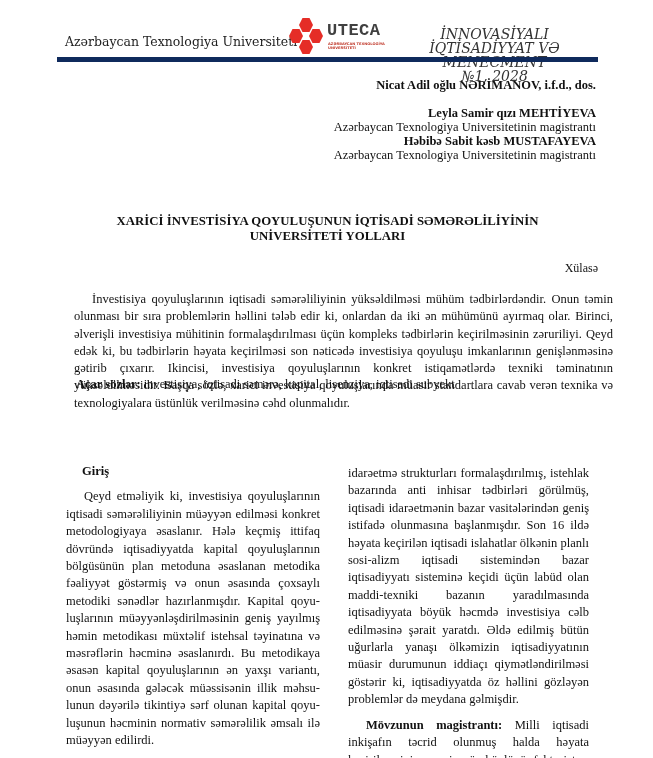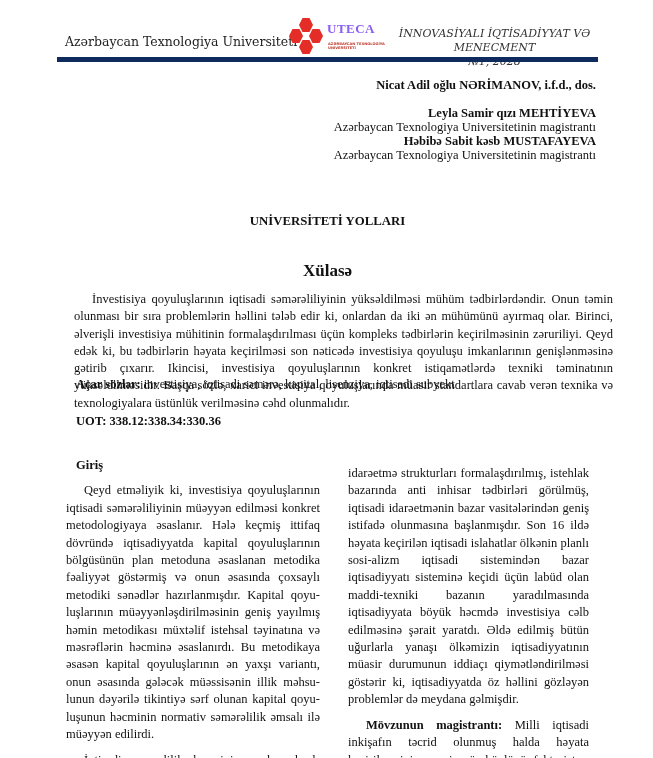--- a/index.html
+++ b/index.html
@@ -11,56 +11,56 @@
     .header {
       position: absolute; left: 57px; top: 0; width: 541px; height: 64px;
     }
     .header .uni {
       position: absolute; left: 8px; top: 34px;
       font-family: "DejaVu Serif", serif; font-size: 12.5px; color: #222;
     }
     .logo { position: absolute; left: 232px; top: 18px; width: 120px; height: 40px; }
     .logo .hex { position: absolute; width: 14px; height: 14px; background: #e52d27;
       clip-path: polygon(25% 0,75% 0,100% 50%,75% 100%,25% 100%,0 50%); }
-    .logo .word { position: absolute; left: 38px; top: 3px; font-family: Liberation Serif, serif;
-      font-weight: bold; font-size: 13px; color: #8b5cf6; letter-spacing: 0.5px; }
+    .logo .word { position: absolute; left: 38px; top: 3px; font-family: Liberation Mono, monospace;
+      font-weight: bold; font-size: 17px; color: #404040; letter-spacing: 0.5px; }
     .logo .sub { position: absolute; left: 39px; top: 24px; font-family: "DejaVu Sans", sans-serif;
       font-size: 3.6px; line-height: 4.4px; color: #c0392b; font-weight: bold; }
     .journal {
       position: absolute; left: 330px; top: 27px; width: 215px; text-align: center;
-      font-family: "DejaVu Serif", serif; font-style: italic; font-size: 11px; line-height: 14px; color: #333;
+      font-family: "DejaVu Serif", serif; font-style: italic; font-size: 14px; line-height: 14px; color: #333;
     }
     .bar { position: absolute; left: 0; top: 57px; width: 541px; height: 5px; background: #0f2a5c; }
 
     .authors { position: absolute; right: 57px; top: 78px; text-align: right; font-size: 12.5px; line-height: 14px; }
     .authors .name { font-weight: bold; }
     .authors .block { }
     .authors .block1 { margin-bottom: 14px; }
 
     .title {
       position: absolute; left: 57px; width: 541px; top: 214px; text-align: center;
       font-weight: bold; font-size: 12.8px; line-height: 14.5px;
     }
     .abstract-h {
-      position: absolute; left: 57px; width: 541px; top: 261px; text-align: center;
-      font-weight: bold; font-size: 17px;
+      position: absolute; left: 57px; width: 541px; top: 261px; text-align: right;
+      font-weight: normal; font-size: 12px;
     }
     .abstract {
       position: absolute; left: 58px; width: 539px; top: 275px;
       font-size: 12.5px; line-height: 17.3px; text-align: justify; text-indent: 18px; margin: 16px;
     }
     .keywords { position: absolute; left: 76px; top: 377px; font-size: 12.5px; }
     .keywords b { font-weight: bold; }
     .codes { position: absolute; left: 76px; top: 413px; font-size: 12.5px; line-height: 16px; font-weight: bold; }
 
     .col { position: absolute; top: 457px; width: 270px; font-size: 12.5px; line-height: 17.4px; }
     .col.left { left: 58px; }
     .col.right { left: 340px; width: 257px; }
     .col p { margin: 8px; text-align: justify; text-indent: 18px; }
-    .col .h { font-weight: bold; text-indent: 18px; margin: 0; }
+    .col .h { font-weight: bold; text-indent: 18px; margin: 6px; }
     .col .lead b { font-weight: bold; }
   </style>
 </head>
 <body>
 
 <div class="header">
   <div class="uni">Azərbaycan Texnologiya Universiteti</div>
   <div class="logo">
     <span class="hex" style="left:10px;top:0;"></span>
     <span class="hex" style="left:0;top:11px;"></span>
@@ -84,32 +84,32 @@
     <div class="name">Leyla Samir qızı MEHTİYEVA</div>
     <div>Azərbaycan Texnologiya Universitetinin magistrantı</div>
   </div>
   <div>
     <div class="name">Həbibə Sabit kəsb MUSTAFAYEVA</div>
     <div>Azərbaycan Texnologiya Universitetinin magistrantı</div>
   </div>
 </div>
 
 <div class="title">
+  <div>XARİCİ İNVESTİSİYA QOYULUŞUNUN İQTİSADİ SƏMƏRƏLİLİYİNİN</div>
   <div>UNİVERSİTETİ YOLLARI</div>
 </div>
 
 <div class="abstract-h">Xülasə</div>
 <p class="abstract">İnvestisiya qoyuluşlarının iqtisadi səmərəliliyinin yüksəldilməsi mühüm tədbirlərdəndir. Onun təmin olunması bir sıra problemlərin həllini tələb edir ki, onlardan da iki ən mühümünü ayırmaq olar. Birinci, əlverişli investisiya mühitinin formalaşdırılması üçün kompleks tədbirlərin keçirilməsinin zəruriliyi. Qeyd edək ki, bu tədbirlərin həyata keçirilməsi son nəticədə investisiya qoyuluşu imkanlarının genişlənməsinə gətirib çıxarır. Ikincisi, investisiya qoyuluşlarının konkret istiqamətlərdə texniki təminatının yüksəldilməsidir. Başqa sözlə, xarici investisiya qoyuluşlarında müasir standartlara cavab verən texnika və texnologiyalara üstünlük verilməsinə cəhd olunmalıdır.</p>
 
 <div class="keywords">
   <b>Açar sözlər:</b><span> investisiya, iqtisadi səmərə, kapital, lisenziya, iqtisadi subyekt</span>
 </div>
 
 <div class="codes">
-  <div>UOT:  338.12:338.34:330.36</div>
 </div>
 
 <div class="col left">
   <div class="h">Giriş</div>
   <p>Qeyd etməliyik ki, investisiya qoyuluşlarının iqtisadi səmərəliliyinin müəyyən edilməsi konkret metodologiyaya əsaslanır. Hələ keçmiş ittifaq dövründə iqtisadiyyatda kapital qoyuluşlarının bölgüsünün plan metoduna əsaslanan metodika fəaliyyət göstərmiş və onun əsasında çoxsaylı metodiki sənədlər hazırlanmışdır. Kapital qoyu-luşlarının müəyyənləşdirilməsinin geniş yayılmış həmin metodikası müxtəlif istehsal təyinatına və məsrəflərin  həcminə əsaslanırdı. Bu metodikaya əsasən kapital qoyuluşlarının ən yaxşı variantı, onun əsasında gələcək müəssisənin illik məhsu-lunun dəyərilə tikintiyə sərf olunan kapital qoyu-luşunun həcminin normativ səmərəlilik əmsalı ilə müəyyən edilirdi.</p>
   <p>İqtisadi səmərəlilik, həmçinin əmək məhsul-darlığının yüksəldilməsində və vacib əhəmiyyət kəsb edən digər iqtisadi məsələlərin müsbət həllində əhəmiyyətlidir. Bu sistem dövründə ikili</p>
 </div>
 
 <div class="col right">
   <p style="text-indent:0">idarəetmə strukturları formalaşdırılmış, istehlak bazarında anti inhisar tədbirləri görülmüş, iqtisadi idarəetmənin bazar vasitələrindən geniş istifadə olunmasına başlanmışdır. Son 16 ildə həyata keçirilən iqtisadi islahatlar ölkənin planlı sosi-alizm iqtisadi sistemindən bazar iqtisadiyyatı sisteminə keçidi üçün labüd olan maddi-texniki bazanın yaradılmasında iqtisadiyyata böyük həcmdə investisiya cəlb edilməsinə şərait yaratdı. Əldə edilmiş bütün uğurlarla yanaşı ölkəmizin iqtisadiyyatının müasir durumunun iddiaçı qiymətləndirilməsi göstərir ki, iqtisadiyyatda öz həllini gözləyən problemlər də meydana gəlmişdir.</p>

